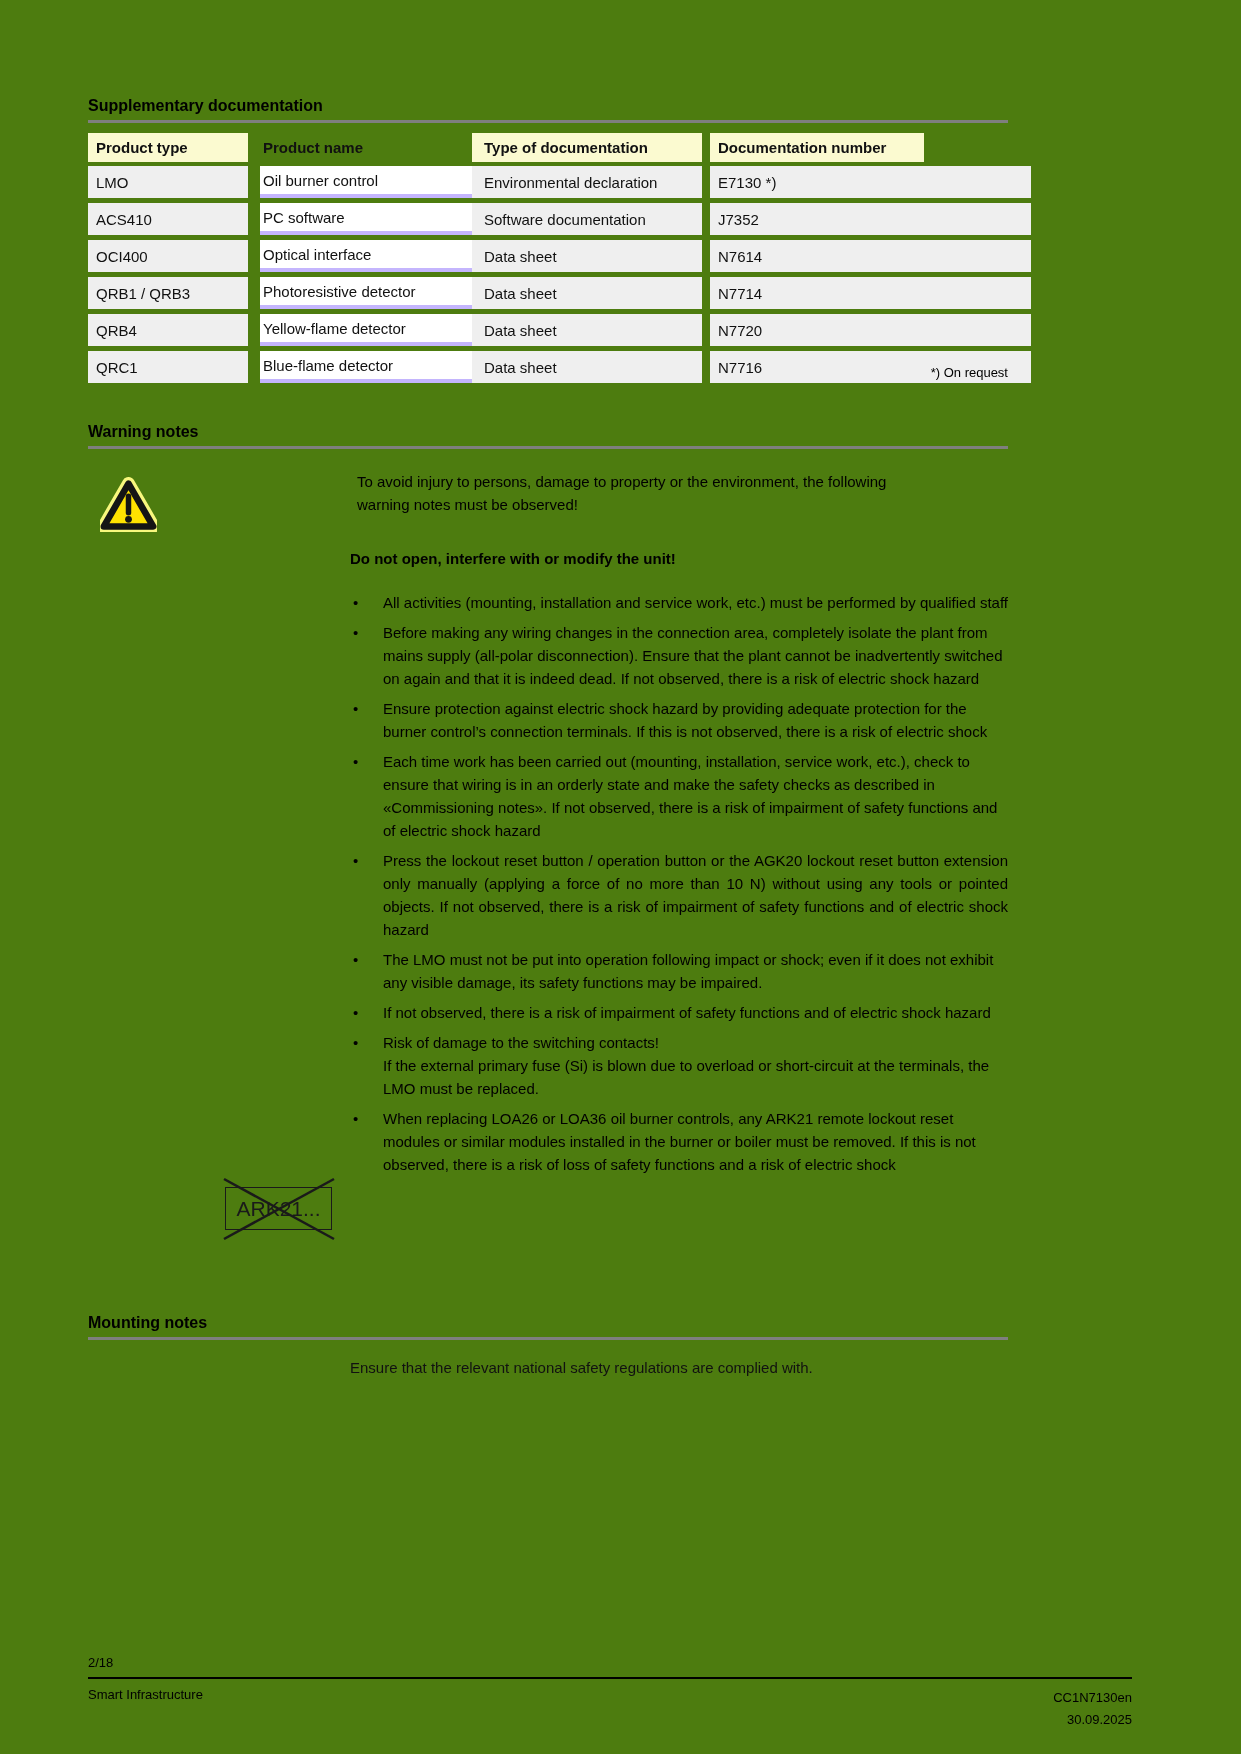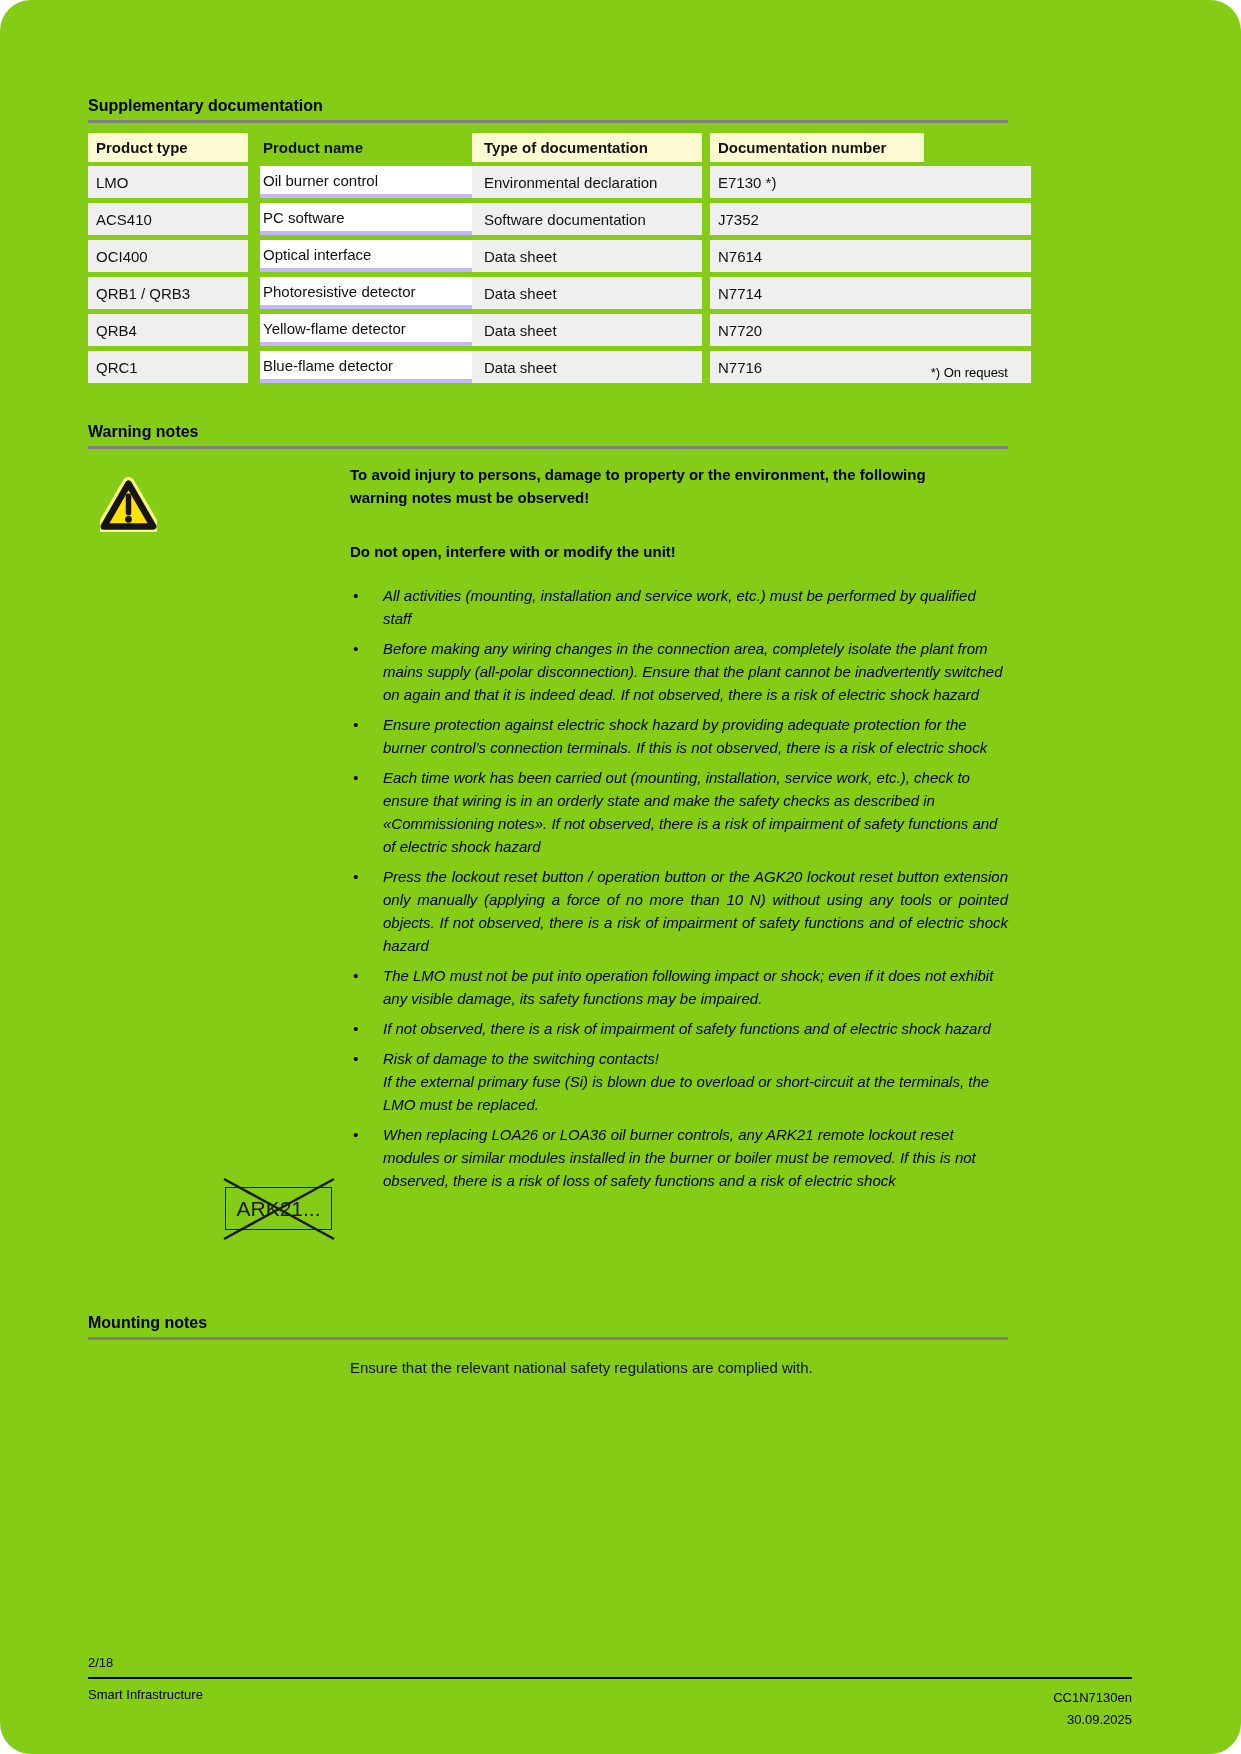--- a/index.html
+++ b/index.html
@@ -1,23 +1,22 @@
 <!DOCTYPE html>
 <html><head>
 <meta charset="utf-8">
 <style>
   html,body{margin:0;padding:0;background:#ffffff;}
   .page{
     position:relative;
     width:1241px;height:1754px;
-    background:#84cc16;
+    background:#4d7c0f;
     font-family:"Liberation Sans","DejaVu Sans",sans-serif;
     color:#111;
     overflow:hidden;
-    border-radius:31px;
   }
   .abs{position:absolute;}
   
   .sec-head{left:88px;width:920px;}
   .sec-head h2{margin:0;font-size:16px;font-weight:bold;color:#000;line-height:19px;}
   .sec-rule{height:3px;background:#7f7f7f;margin-top:5px;}
   
   .doc-table{left:88px;top:133px;width:945px;}
   .trow{display:flex;margin-bottom:4px;}
   .trow.data{margin-bottom:5px;}
@@ -30,23 +29,23 @@
   .c4{width:321px;padding-left:8px;}
   .bg-yellow{background:#fbfad0;}
   .bg-gray{background:#efefef;}
   .c2.cell-white{background:#ffffff;border-bottom:4px solid #c4b5fd;}
   .c4.hwrap{padding-left:0;}
   .h-yellow-part{box-sizing:border-box;width:214px;height:100%;display:flex;align-items:center;padding-left:8px;background:#fbfad0;}
   .footnote{left:88px;top:365px;width:920px;text-align:right;font-size:13px;color:#000;}
   
   .warn-icon{left:100px;top:477px;width:57px;height:55px;}
   .wbody{left:350px;top:463px;width:658px;font-size:15px;line-height:23px;color:#000;}
-  .wbody .intro{margin:0;font-weight:bold;white-space:pre-line;}
+  .wbody .intro{margin:7px;font-weight:normal;white-space:pre-line;}
   .wbody .sub{margin:31px 0 0 0;font-weight:bold;}
-  .wbody ul{list-style:none;margin:21px 0 0 0;padding:0;font-style:italic;}
+  .wbody ul{list-style:none;margin:21px 0 0 0;padding:0;}
   .wbody li{position:relative;padding-left:33px;margin-bottom:7px;white-space:pre-line;}
   .wbody li:last-child{margin-bottom:0;}
   .wbody li::before{content:"\2022";position:absolute;left:3px;top:0;}
   .wbody li.just{text-align:justify;}
   
   .ark{left:220px;top:1174px;width:118px;height:70px;}
   .ark .box{position:absolute;left:5px;top:13px;width:107px;height:43px;box-sizing:border-box;
     border:1.5px solid #1a1a1a;display:flex;align-items:center;justify-content:center;
     font-size:21px;color:#1a1a1a;background:transparent;}
   .ark svg{position:absolute;left:0;top:0;}

